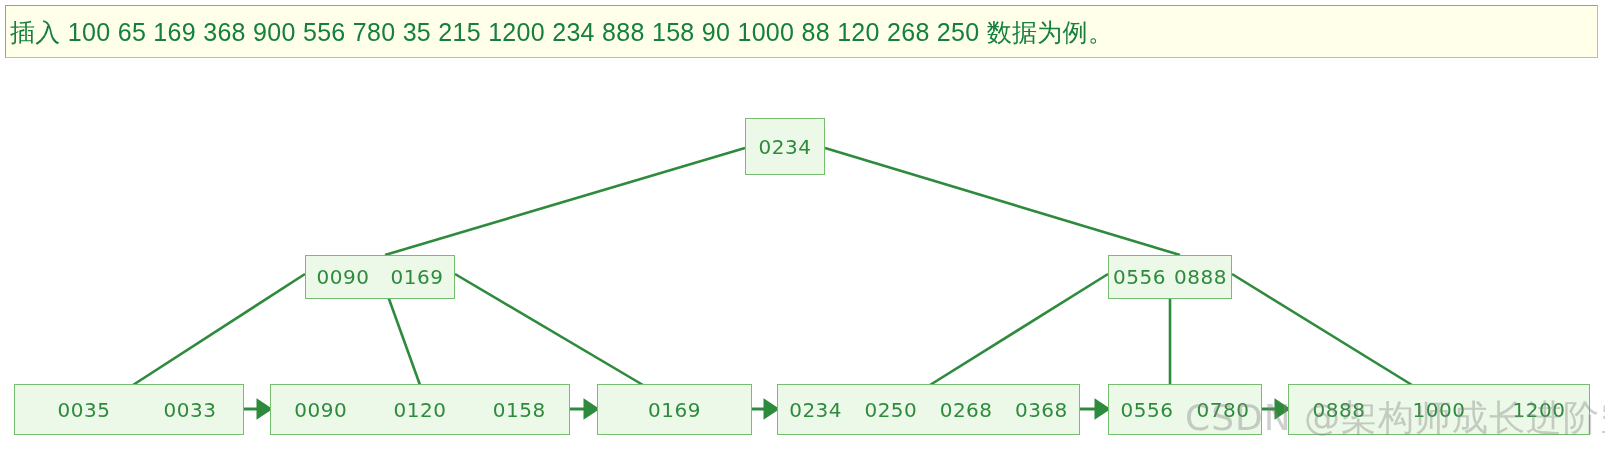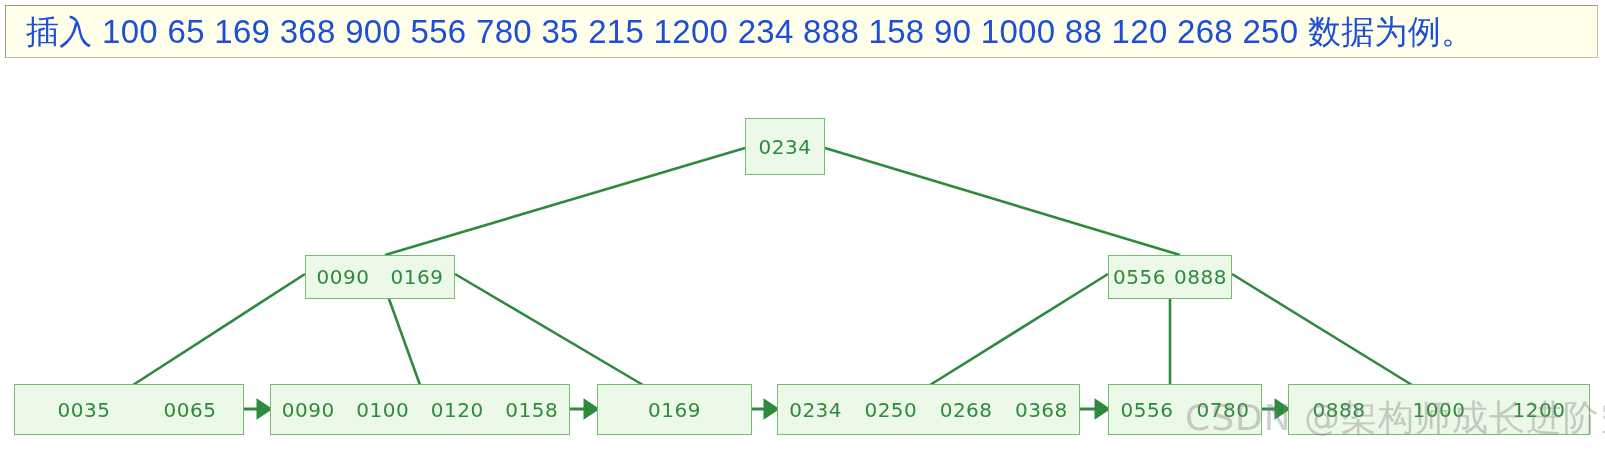--- a/index.html
+++ b/index.html
@@ -17,24 +17,24 @@
     left:5px; top:5px;
     width:1593px; height:53px;
     background:#FFFFEA;
     border:1px solid #BFBFA8;
     border-top-color:#9E9E86;
     border-left-color:#9E9E86;
     box-sizing:border-box;
   }
   #header-text {
     position:absolute;
-    left:20px; top:50%;
+    left:4px; top:50%;
     transform:translateY(-50%);
-    color:#1d4ed8;
-    font-size:33px;
+    color:#15803d;
+    font-size:25px;
     letter-spacing:0.3px;
     white-space:nowrap;
   }
 
   
   #tree-canvas {
     position:absolute;
     left:0; top:58px;
     width:1396px; height:401px;text-align:right;
   }
@@ -150,26 +150,25 @@
     <span class="cell">0169</span>
   </div>
 
   <div class="node internal" id="node-internal-right">
     <span class="cell">0556</span>
     <span class="cell">0888</span>
   </div>
 
   <div class="node leaf" id="leaf-1">
     <span class="cell">0035</span>
-    <span class="cell">0065</span>
+    <span class="cell">0033</span>
   </div>
 
   <div class="node leaf" id="leaf-2">
     <span class="cell">0090</span>
-    <span class="cell">0100</span>
     <span class="cell">0120</span>
     <span class="cell">0158</span>
   </div>
 
   <div class="node leaf" id="leaf-3">
     <span class="cell">0169</span>
   </div>
 
   <div class="node leaf" id="leaf-4">
     <span class="cell">0234</span>

